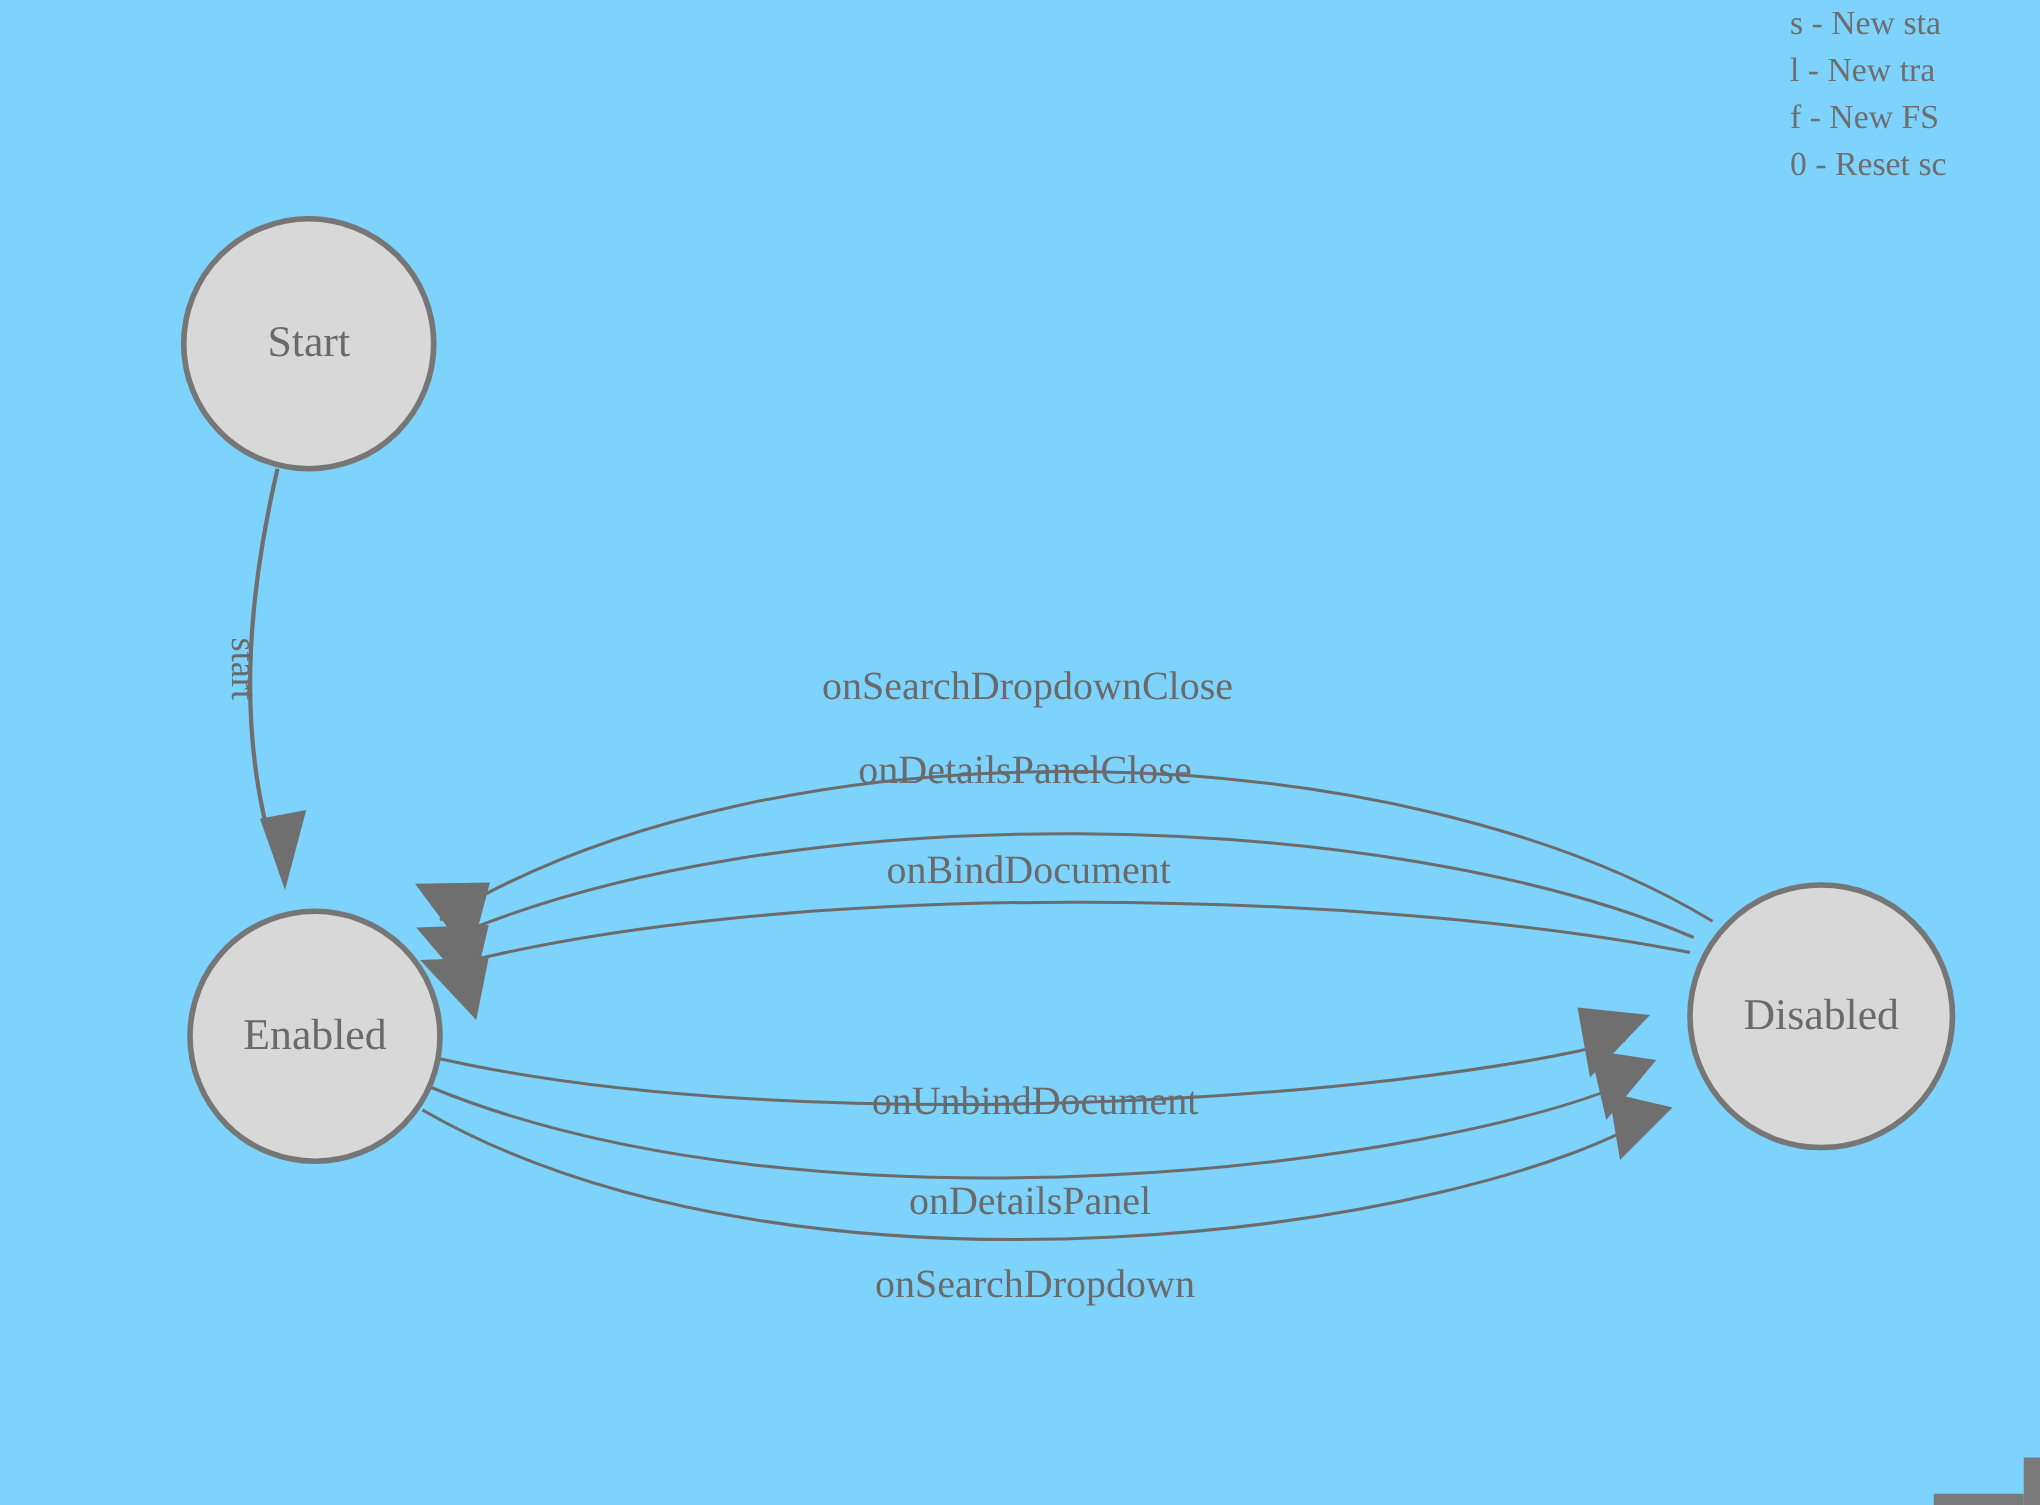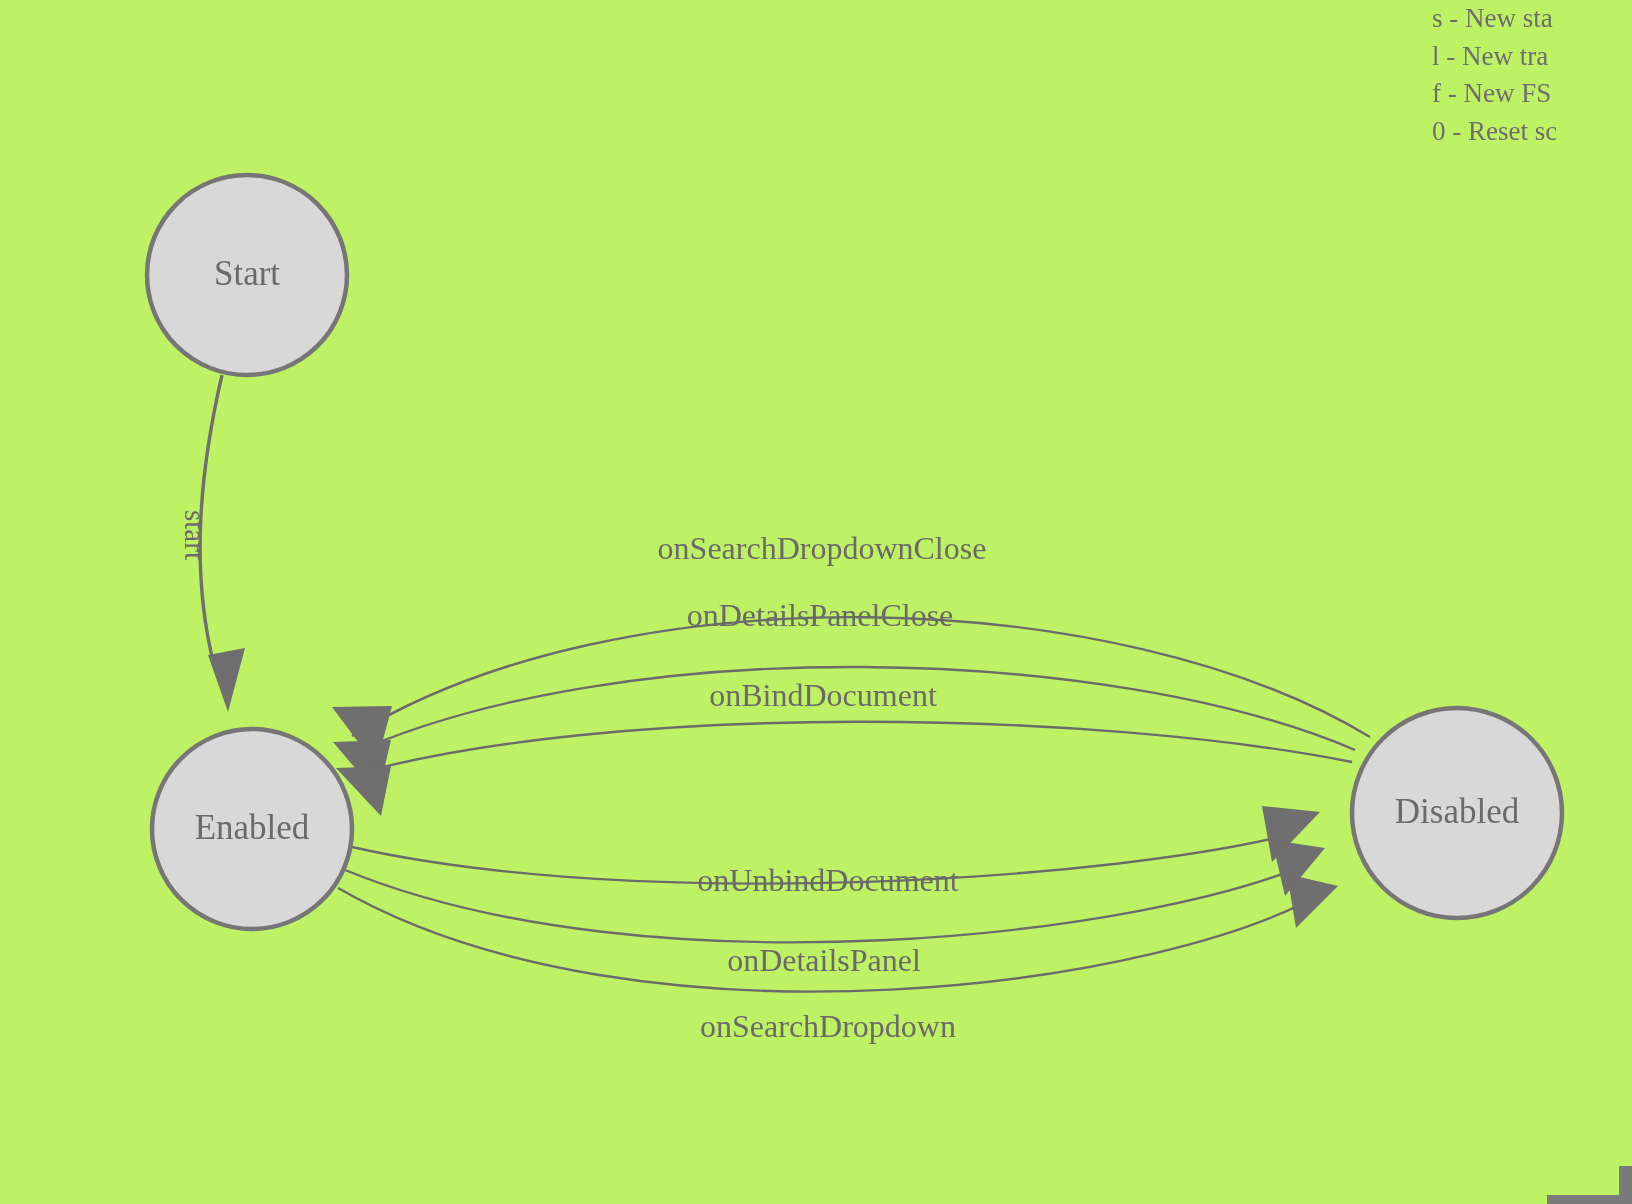--- a/index.html
+++ b/index.html
@@ -4,21 +4,21 @@
 <style>
   html, body {
     margin: 0;
     padding: 0;
     background: #ffffff;
   }
   #app {
     position: relative;
     width: 1632px;
     height: 1204px;
-    background: #bef264;
+    background: #7dd3fc;
     overflow: hidden;
     font-family: "Liberation Serif", "DejaVu Serif", serif;
   }
 
   
   .help-legend {
     position: absolute;
     top: 0px;
     left: 1432px;
     width: 300px;

